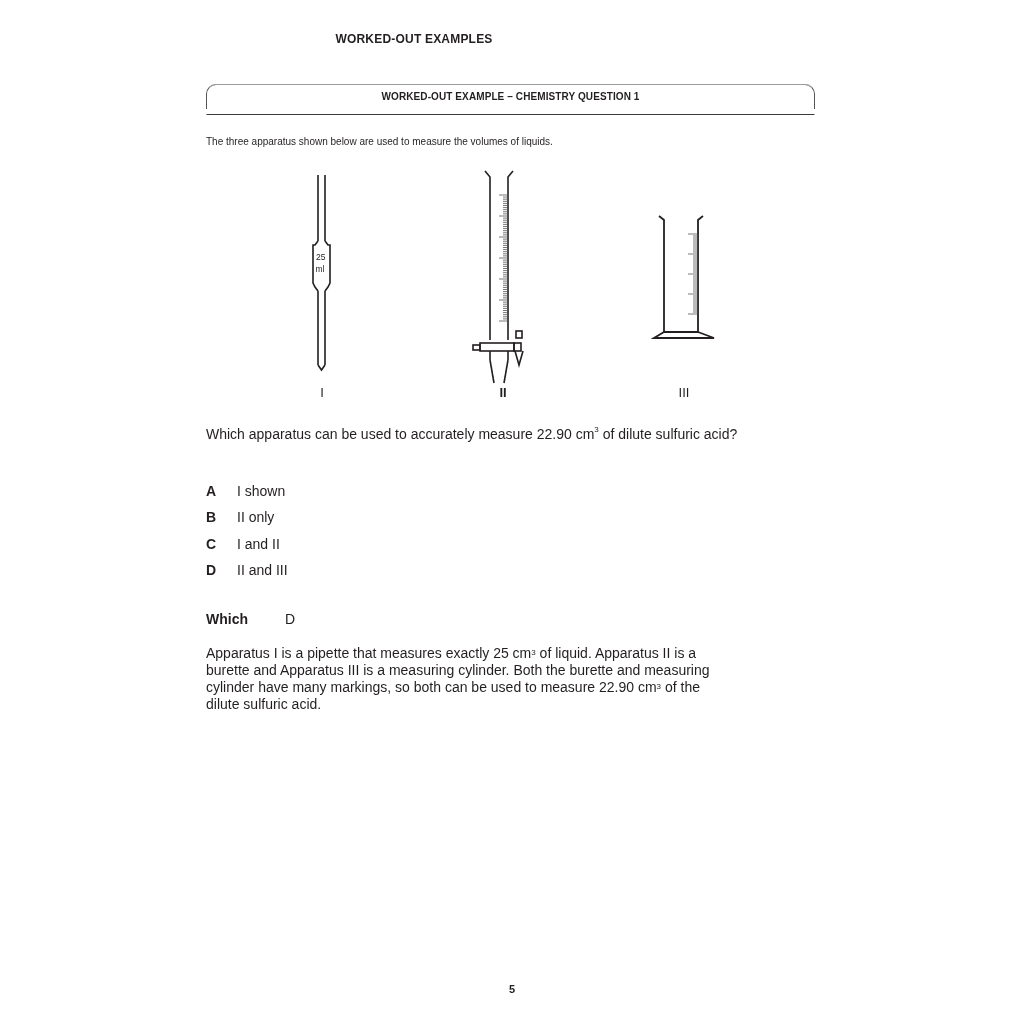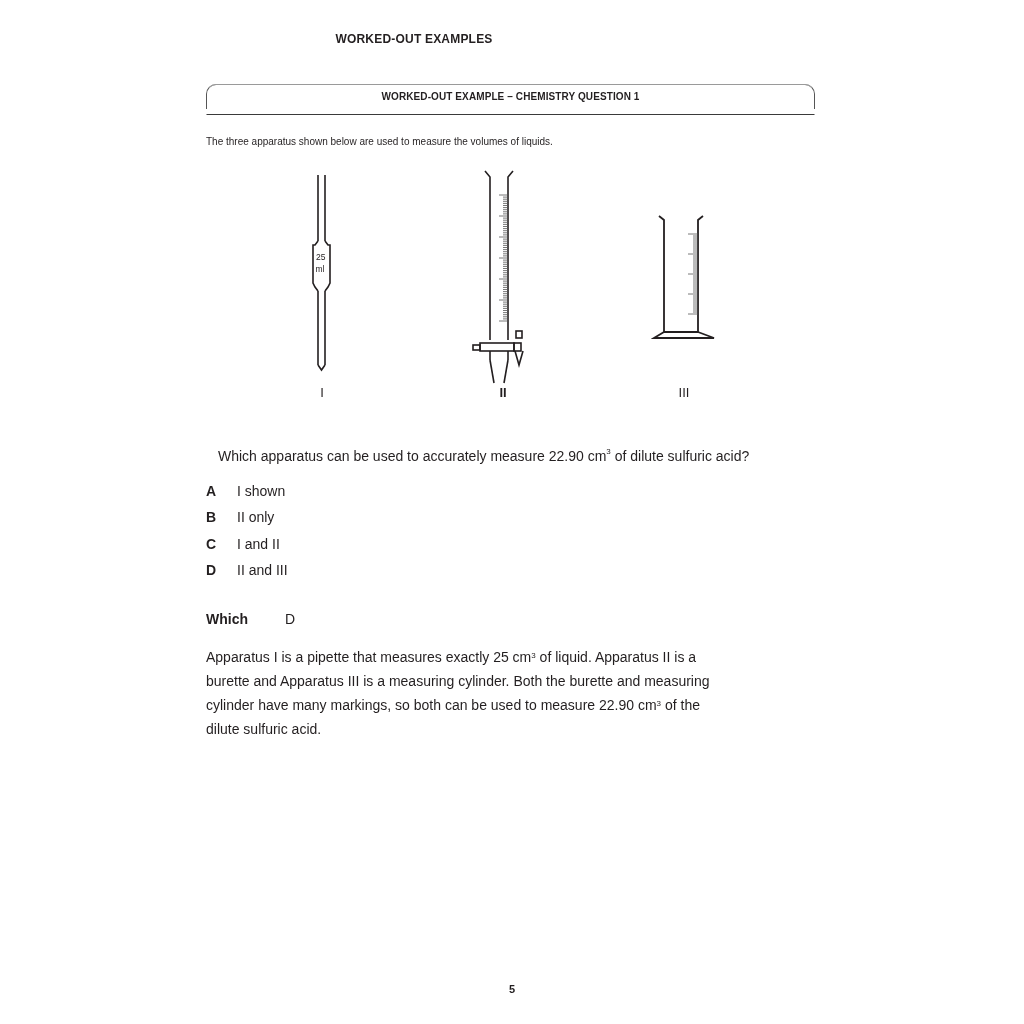--- a/index.html
+++ b/index.html
@@ -14,30 +14,30 @@
          border-left-color:transparent; border-right-color:transparent; }
   .section-box::before { content:""; position:absolute; left:-1px; top:-1px; width:10px; height:24px;
          border-left:1px solid #555; border-top:1px solid #9a9a9a; border-top-left-radius:10px; }
   .section-box::after { content:""; position:absolute; right:-1px; top:-1px; width:10px; height:24px;
          border-right:1px solid #555; border-top:1px solid #9a9a9a; border-top-right-radius:10px; }
   .section-title { position:absolute; left:0; right:0; top:6px; text-align:center;
          font-size:10px; font-weight:bold; letter-spacing:0.1px; }
   .intro { position:absolute; left:206px; top:136px; font-size:10px; }
   .figure { position:absolute; left:206px; top:165px; width:610px; height:240px; }
   .fig-label { position:absolute; top:220px; font-size:13px; width:30px; text-align:center; }
-  .question { position:absolute; left:206px; top:448px; font-size:14px;margin-left:12px; }
+  .question { position:absolute; left:206px; top:426px; font-size:14px; }
   sup { font-size:8px; vertical-align:top; position:relative; top:-1px; }
   .options { position:absolute; left:206px; top:483px; }
   .option { height:26.3px; font-size:14px; display:flex; align-items:baseline; }
   .opt-letter { width:31px; font-weight:bold; }
   .answer { position:absolute; left:206px; top:611px; font-size:14px; display:flex; }
   .answer-label { width:79px; font-weight:bold; }
   .explanation { position:absolute; left:206px; top:647px; font-size:14px; display:flex; }
   .expl-label { width:79px; font-weight:bold; font-size:12px; letter-spacing:-0.4px; padding-top:2px; font-family:"Liberation Sans Narrow","Liberation Sans", sans-serif; }
-  .expl-text { width:520px; line-height:24px; margin-top:-2px; }
+  .expl-text { width:520px; line-height:17px; margin-top:-2px; }
   .page-number { position:absolute; left:0; width:1024px; top:983px; text-align:center; font-size:11px; font-weight:bold; }
 </style>
 </head>
 <body>
 
 <div class="running-head">WORKED-OUT EXAMPLES</div>
 
 <div class="section-box">
   <div class="section-title">WORKED-OUT EXAMPLE – CHEMISTRY QUESTION 1</div>
 </div>

